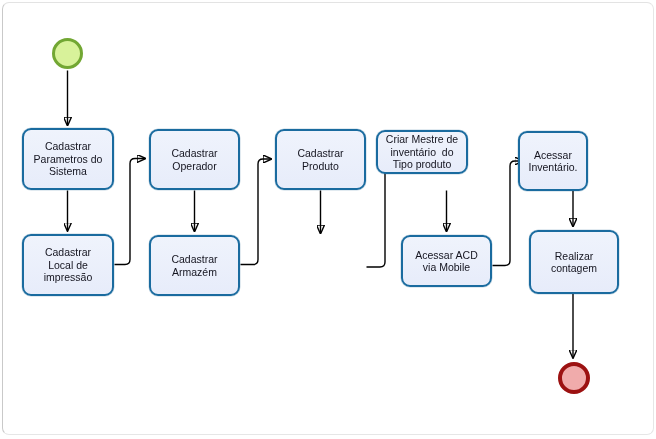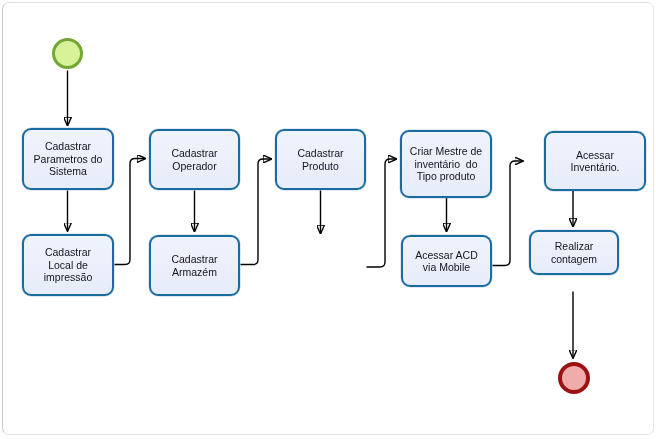--- a/index.html
+++ b/index.html
@@ -112,36 +112,36 @@
     <span class="task-label">Cadastrar
 Armazém</span>
   </div>
 
   <div class="task" style="left:275px; top:129px; width:91px; height:61px">
     <span class="task-label">Cadastrar
 Produto</span>
   </div>
 
 
-  <div class="task" style="left:400px; top:130px; width:92px; height:68px">
+  <div class="task" style="left:376px; top:130px; width:92px; height:44px">
     <span class="task-label">Criar Mestre de
 inventário  do
 Tipo produto</span>
   </div>
 
   <div class="task" style="left:401px; top:235px; width:91px; height:52px">
     <span class="task-label">Acessar ACD
 via Mobile</span>
   </div>
 
-  <div class="task" style="left:544px; top:131px; width:102px; height:60px">
+  <div class="task" style="left:518px; top:131px; width:70px; height:60px">
     <span class="task-label">Acessar
 Inventário.</span>
   </div>
 
-  <div class="task" style="left:529px; top:230px; width:90px; height:45px">
+  <div class="task" style="left:529px; top:230px; width:90px; height:64px">
     <span class="task-label">Realizar
 contagem</span>
   </div>
 
   <div class="event end"></div>
 
 </div>
 
 </body></html>

